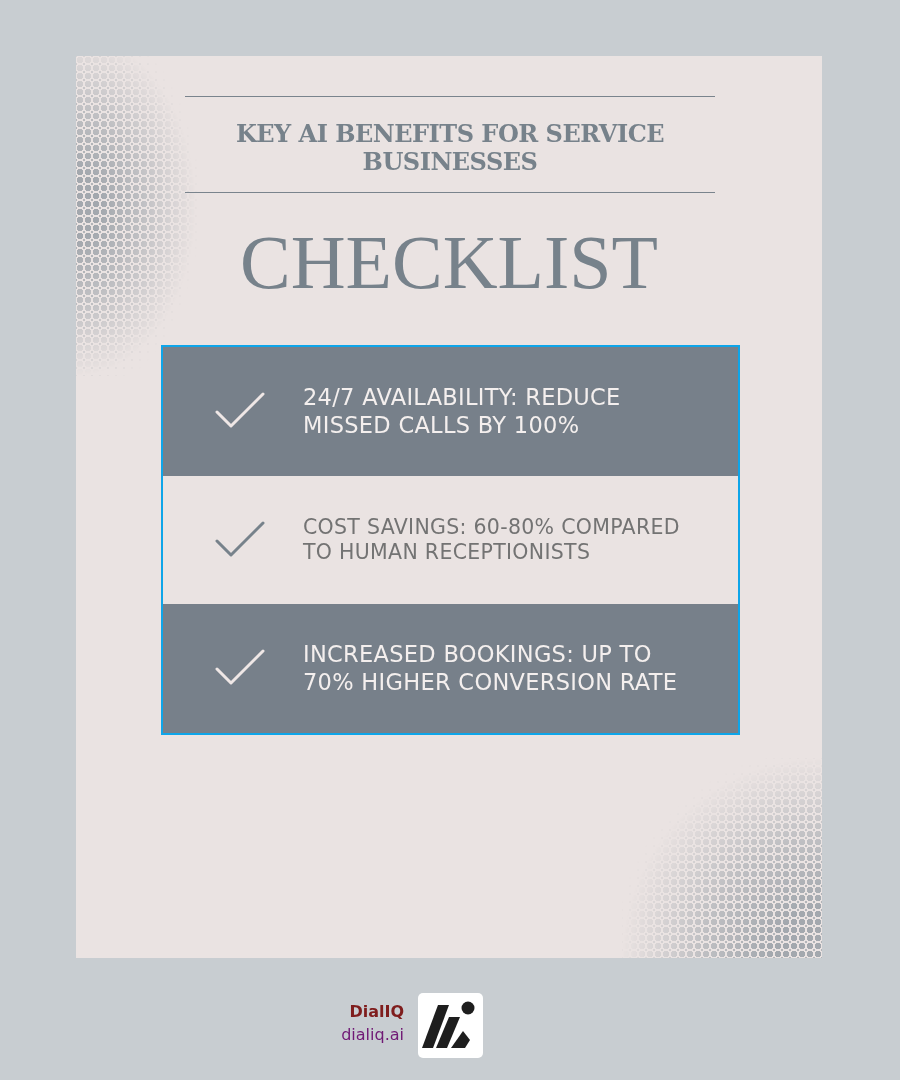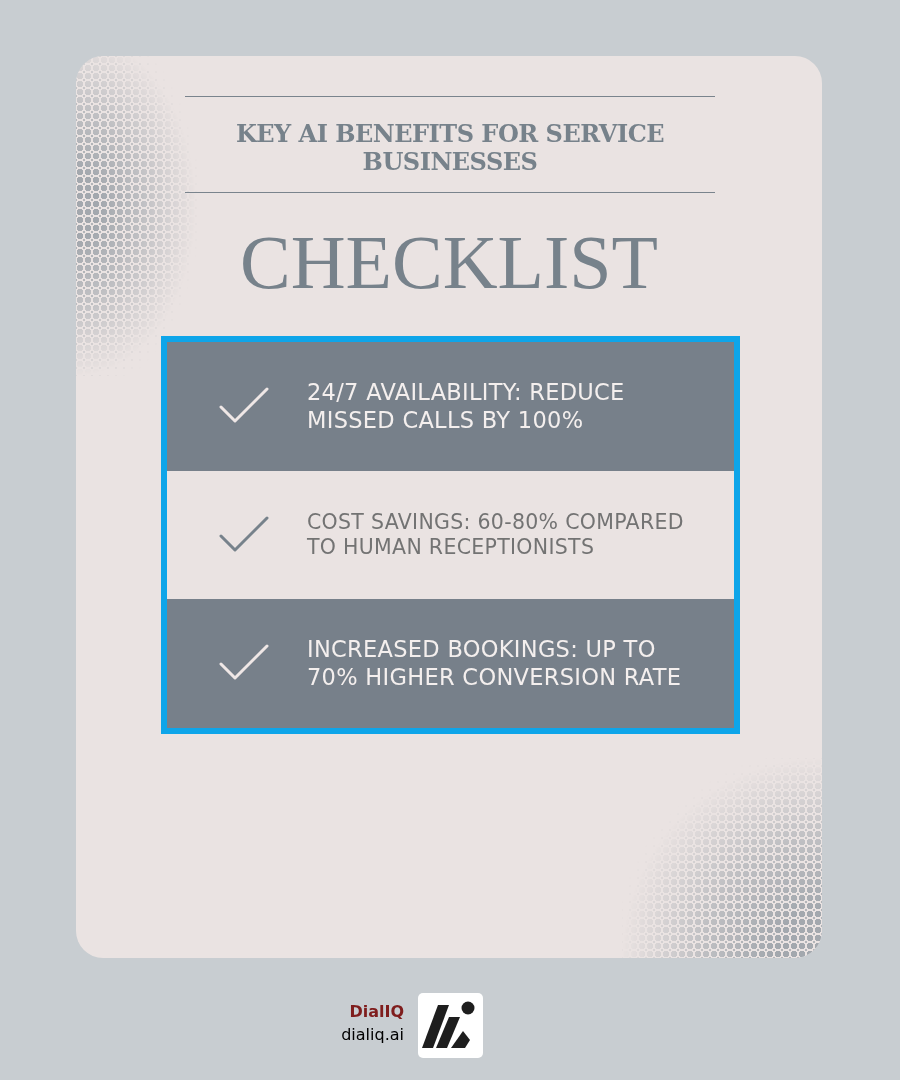--- a/index.html
+++ b/index.html
@@ -10,21 +10,20 @@
       font-family: "DejaVu Sans", sans-serif;
     }
     .page { position: relative; width: 900px; height: 1080px; background: #c8cdd1; }
 
     .card {
       position: absolute;
       left: 76px; top: 56px;
       width: 746px; height: 902px;
       background: #eae3e2;
       overflow: hidden;
-      border-radius: 27px;
     }
 
     .halftone {
       position: absolute;
       pointer-events: none;
     }
     .halftone-tl {
       left: 0; top: 0;
       width: 200px; height: 320px;
       background-image: radial-gradient(circle, #a3a8ae 0 3.2px, transparent 3.4px);
@@ -85,23 +84,23 @@
       text-align: center;
       font-family: "Liberation Serif", serif;
       font-size: 76px;
       line-height: 84px;
       color: #77828b;
       letter-spacing: 0px;
     }
 
     .checklist {
       position: absolute;
-      left: 85px; top: 280px;
+      left: 85px; top: 289px;
       width: 579px;
-      border: 6px solid #0ea5e9;
+      border: 2px solid #0ea5e9;
     }
     .row {
       position: relative;
       height: 128.5px;
       display: flex;
       align-items: center;
     }
     .row.dark { background: #77808a; }
     .row.light { background: #eae3e2; }
 
@@ -136,21 +135,21 @@
       font-weight: bold;
       font-size: 16px;
       line-height: 24px;
       color: #7f1d1d;
     }
     .brand-url {
       display: block;
       font-family: "DejaVu Sans", sans-serif;
       font-size: 16px;
       line-height: 22px;
-      color: #000000;
+      color: #701a75;
     }
     .logo-box {
       position: absolute;
       left: 418px; top: 993px;
       width: 65px; height: 65px;
       background: #ffffff;
       border-radius: 5px;
     }
   </style>
 </head>

